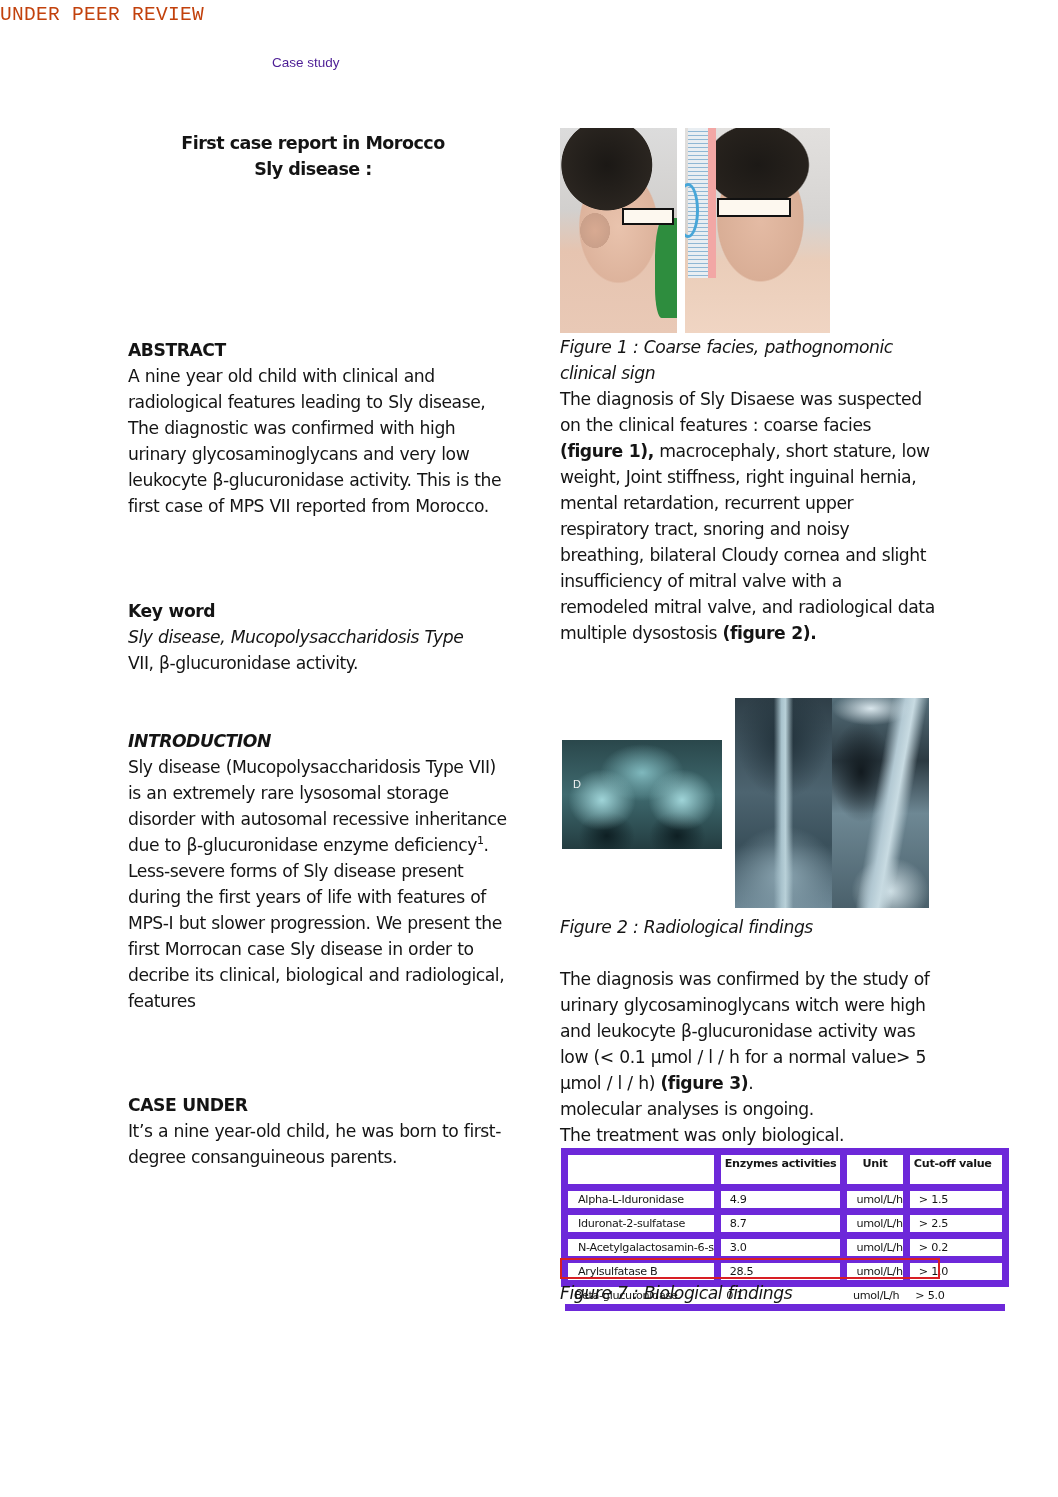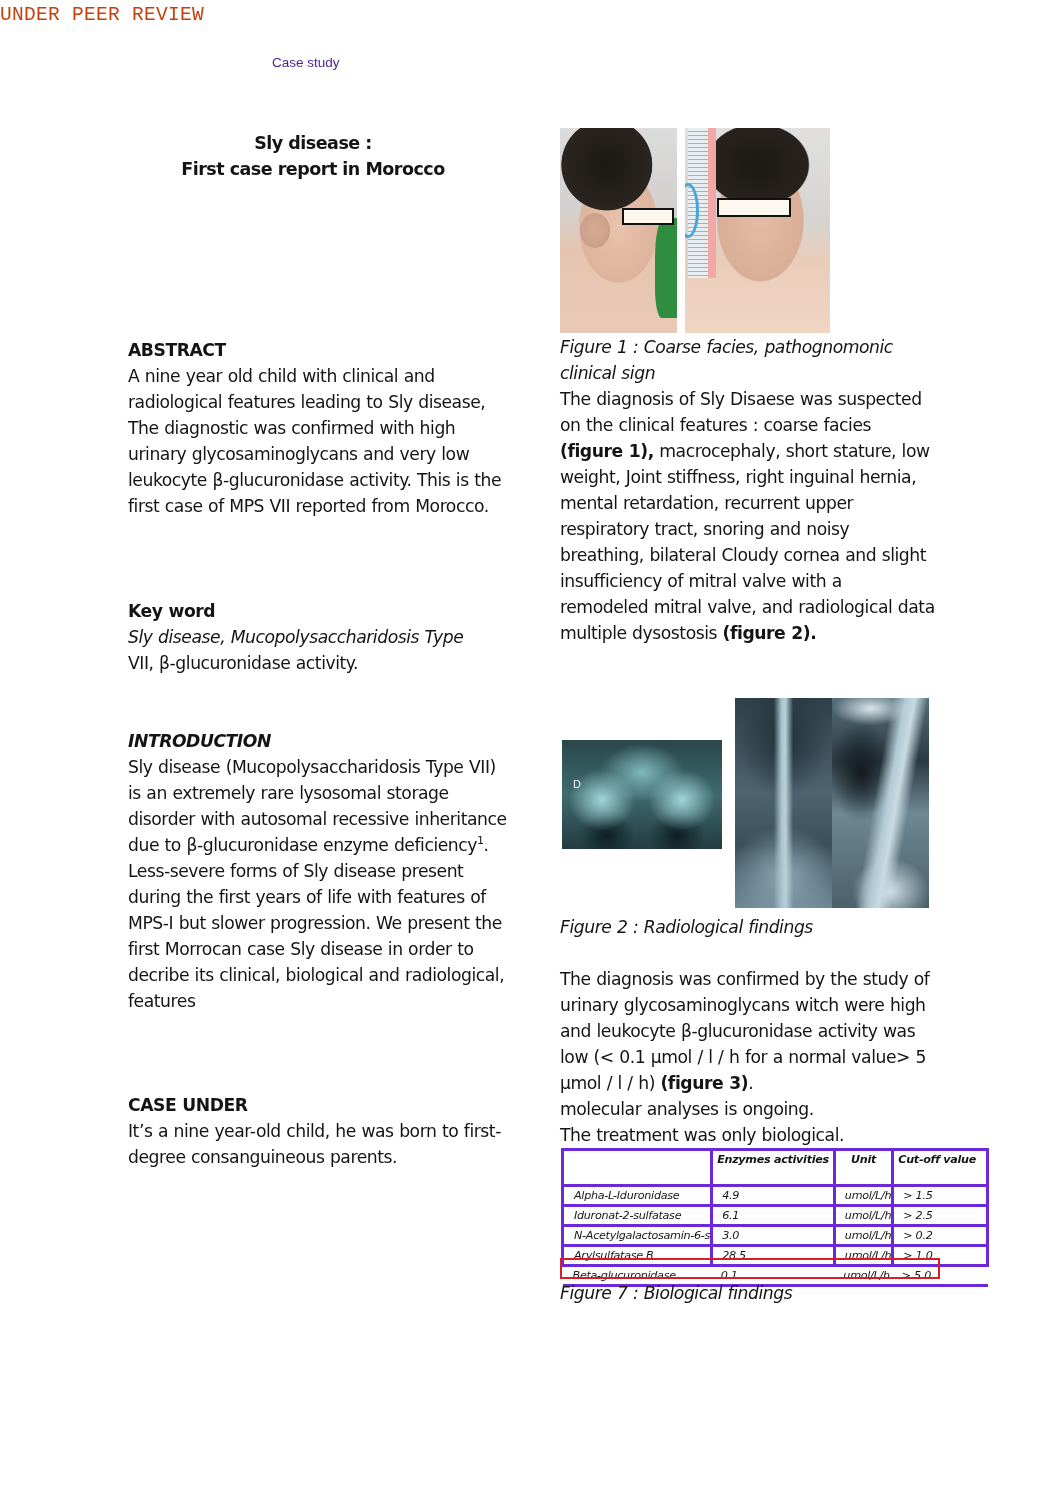--- a/index.html
+++ b/index.html
@@ -94,40 +94,40 @@
       linear-gradient(180deg, #556e79 0%, #2c3a42 30%, #6e8894 55%, #4a606b 100%);
   }
 
   
   .enz-table {
     position: absolute; left: 561px; top: 1148px; width: 378px;
     border-collapse: collapse;
     font-family: "DejaVu Sans", "Liberation Sans", sans-serif; font-size: 11.2px; color: #161616;
     letter-spacing: -0.3px;
   }
-  .enz-table th, .enz-table td { border: 3px solid #6d28d9; padding: 0 0 0 9px; height: 18px; line-height: 17px; text-align: left; white-space: nowrap; overflow: hidden; font-style: italic; }
+  .enz-table th, .enz-table td { border: 7px solid #6d28d9; padding: 0 0 0 9px; height: 18px; line-height: 17px; text-align: left; white-space: nowrap; overflow: hidden; }
   .enz-table th { font-weight: bold; height: 36px; line-height: 17px; text-align: center; padding: 0 4px; vertical-align: top; }
   .enz-table th.cut { text-align: center; padding-right: 10px; }
   .enz-table col.c1 { width: 156px; }
   .enz-table col.c2 { width: 76px; }
   .enz-table col.c3 { width: 74px; }
   .enz-table col.c4 { width: 72px; }
   .enz-table td.name { padding-left: 10px; }
   .enz-table tr.highlight td { border-left: none; border-right: none; }
   .highlight-box { position: absolute; left: 560px; top: 1258px; width: 380px; height: 21px; border: 2.5px solid #d81e24; pointer-events: none; }
 </style>
 </head>
 <body>
 
 <div class="review-banner">UNDER PEER REVIEW</div>
 <div class="case-study">Case study</div>
 
 <div class="title">
+  <div>First case report in Morocco</div>
   <div>Sly disease :</div>
-  <div>First case report in Morocco</div>
 </div>
 
 <div class="col col-left body-text" style="top:337px;">
   <div class="heading">ABSTRACT</div>
   <div class="p">A nine year old child with clinical and radiological features leading to Sly disease, The diagnostic was confirmed with high urinary glycosaminoglycans and very low leukocyte β-glucuronidase activity. This is the first case of MPS VII reported from Morocco.</div>
 </div>
 
 <div class="col col-left body-text" style="top:598px;">
   <div class="heading">Key word</div>
   <div class="italic">Sly disease, Mucopolysaccharidosis Type</div>
@@ -192,21 +192,21 @@
   </thead>
   <tbody id="enz-body">
       <tr>
         <td class="name">Alpha-L-Iduronidase</td>
         <td>4.9</td>
         <td>umol/L/h</td>
         <td>&gt; 1.5</td>
       </tr>
       <tr>
         <td class="name">Iduronat-2-sulfatase</td>
-        <td>6.1</td>
+        <td>8.7</td>
         <td>umol/L/h</td>
         <td>&gt; 2.5</td>
       </tr>
       <tr>
         <td class="name">N-Acetylgalactosamin-6-s</td>
         <td>3.0</td>
         <td>umol/L/h</td>
         <td>&gt; 0.2</td>
       </tr>
       <tr>

